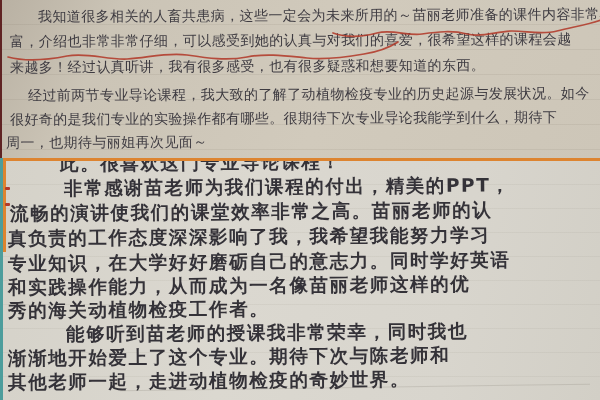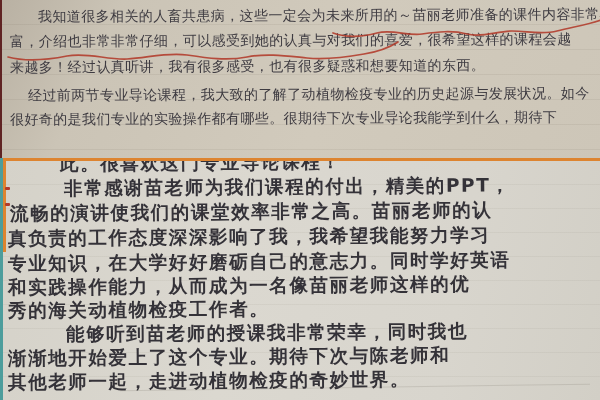--- a/index.html
+++ b/index.html
@@ -62,20 +62,21 @@
 <body>
 
 <div class="photo-top">
   <div class="rules"></div>
 
   <div class="hw hw-top" style="left:36px;top:6px;">我知道很多相关的人畜共患病，这些一定会为未来所用的～苗丽老师准备的课件内容非常丰</div>
   <div class="hw hw-top" style="left:8px;top:31px;">富，介绍也非常非常仔细，可以感受到她的认真与对我们的喜爱，很希望这样的课程会越</div>
   <div class="hw hw-top" style="left:8px;top:57px;">来越多！经过认真听讲，我有很多感受，也有很多疑惑和想要知道的东西。</div>
   <div class="hw hw-top" style="left:26px;top:85px;">经过前两节专业导论课程，我大致的了解了动植物检疫专业的历史起源与发展状况。如今</div>
   <div class="hw hw-top" style="left:8px;top:109px;">很好奇的是我们专业的实验操作都有哪些。很期待下次专业导论我能学到什么，期待下</div>
+  <div class="hw hw-top" style="left:4px;top:133px;">周一，也期待与丽姐再次见面～</div>
 
   <svg class="overlay" width="600" height="162" viewBox="0 0 600 162">
     <path d="M331,33 C345,38 360,37 375,33 C390,29 405,36 420,34 C435,32 450,30 465,34
              C480,38 495,31 510,31 C525,31 540,35 555,31 C570,27 585,25 599,20" fill="none" stroke="#b23a2a" stroke-width="1.7" stroke-linecap="round" opacity=".88"></path>
     <path d="M6,57 C25,62 45,60 65,56 C85,52 105,60 125,59 C145,58 165,52 185,55
              C205,58 225,61 245,57 C265,53 285,56 305,58 C325,60 345,57 362,54
              C375,52 385,49 396,42" fill="none" stroke="#b23a2a" stroke-width="1.7" stroke-linecap="round" opacity=".88"></path>
   </svg>
 </div>
 

